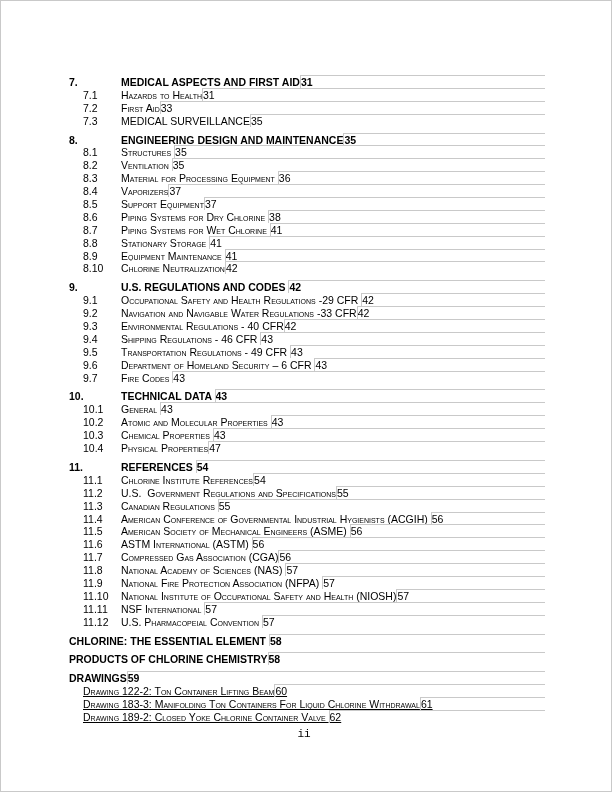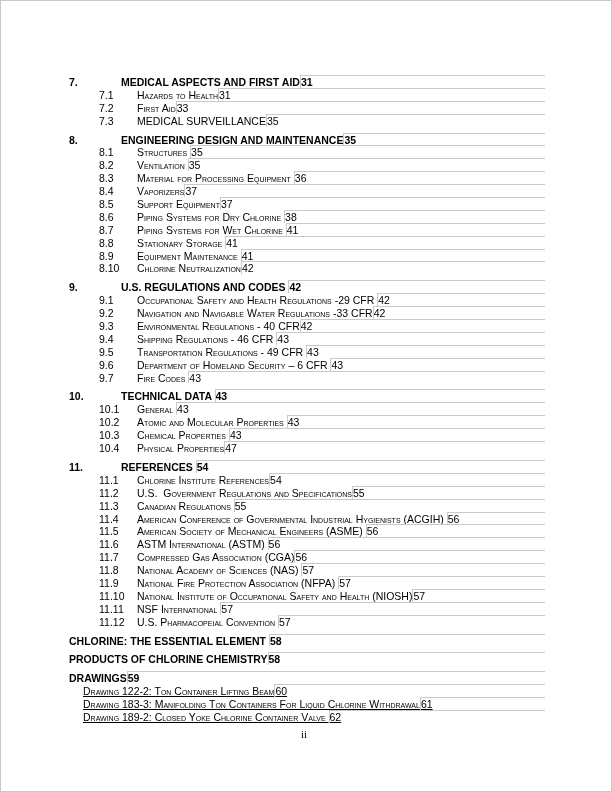--- a/index.html
+++ b/index.html
@@ -29,30 +29,30 @@
     overflow: hidden;
   }
   .row .num   { flex: none; }
   .row .title { flex: none; text-align: right; }
   .row .leader { flex: 1 1 0; min-width: 0; overflow: hidden; }
   .row .page  { flex: none; }
   .section, .standalone { font-weight: 700; margin-top: 6px; }
   .toc > .row:first-child { margin-top: 0; }
   .section .num { width: 52px; }
   .entry { padding-left: 14px; }
-  .entry .num { width: 38px; margin-left: 16px; }
+  .entry .num { width: 38px; }
   .sub { padding-left: 14px; text-decoration: underline; }
   .entry .title, .sub .title { font-variant: small-caps; }
   .footer {
     position: absolute;
     top: 727px;
     left: 0;
     right: 4px;
     text-align: center;
-    font-family: Liberation Serif, serif;
+    font-family: Liberation Mono, monospace;
     font-size: 11px;
     line-height: 13px;
   }
 </style>
 </head>
 <body>
 
 <div class="page">
   <main class="toc" id="toc">
       <div class="row section"><span class="num">7.</span><span class="title">MEDICAL ASPECTS AND FIRST AID</span><span class="leader">................................................................................................................................................................................................................................................................................................................................................................................................................</span><span class="page">31</span></div>

